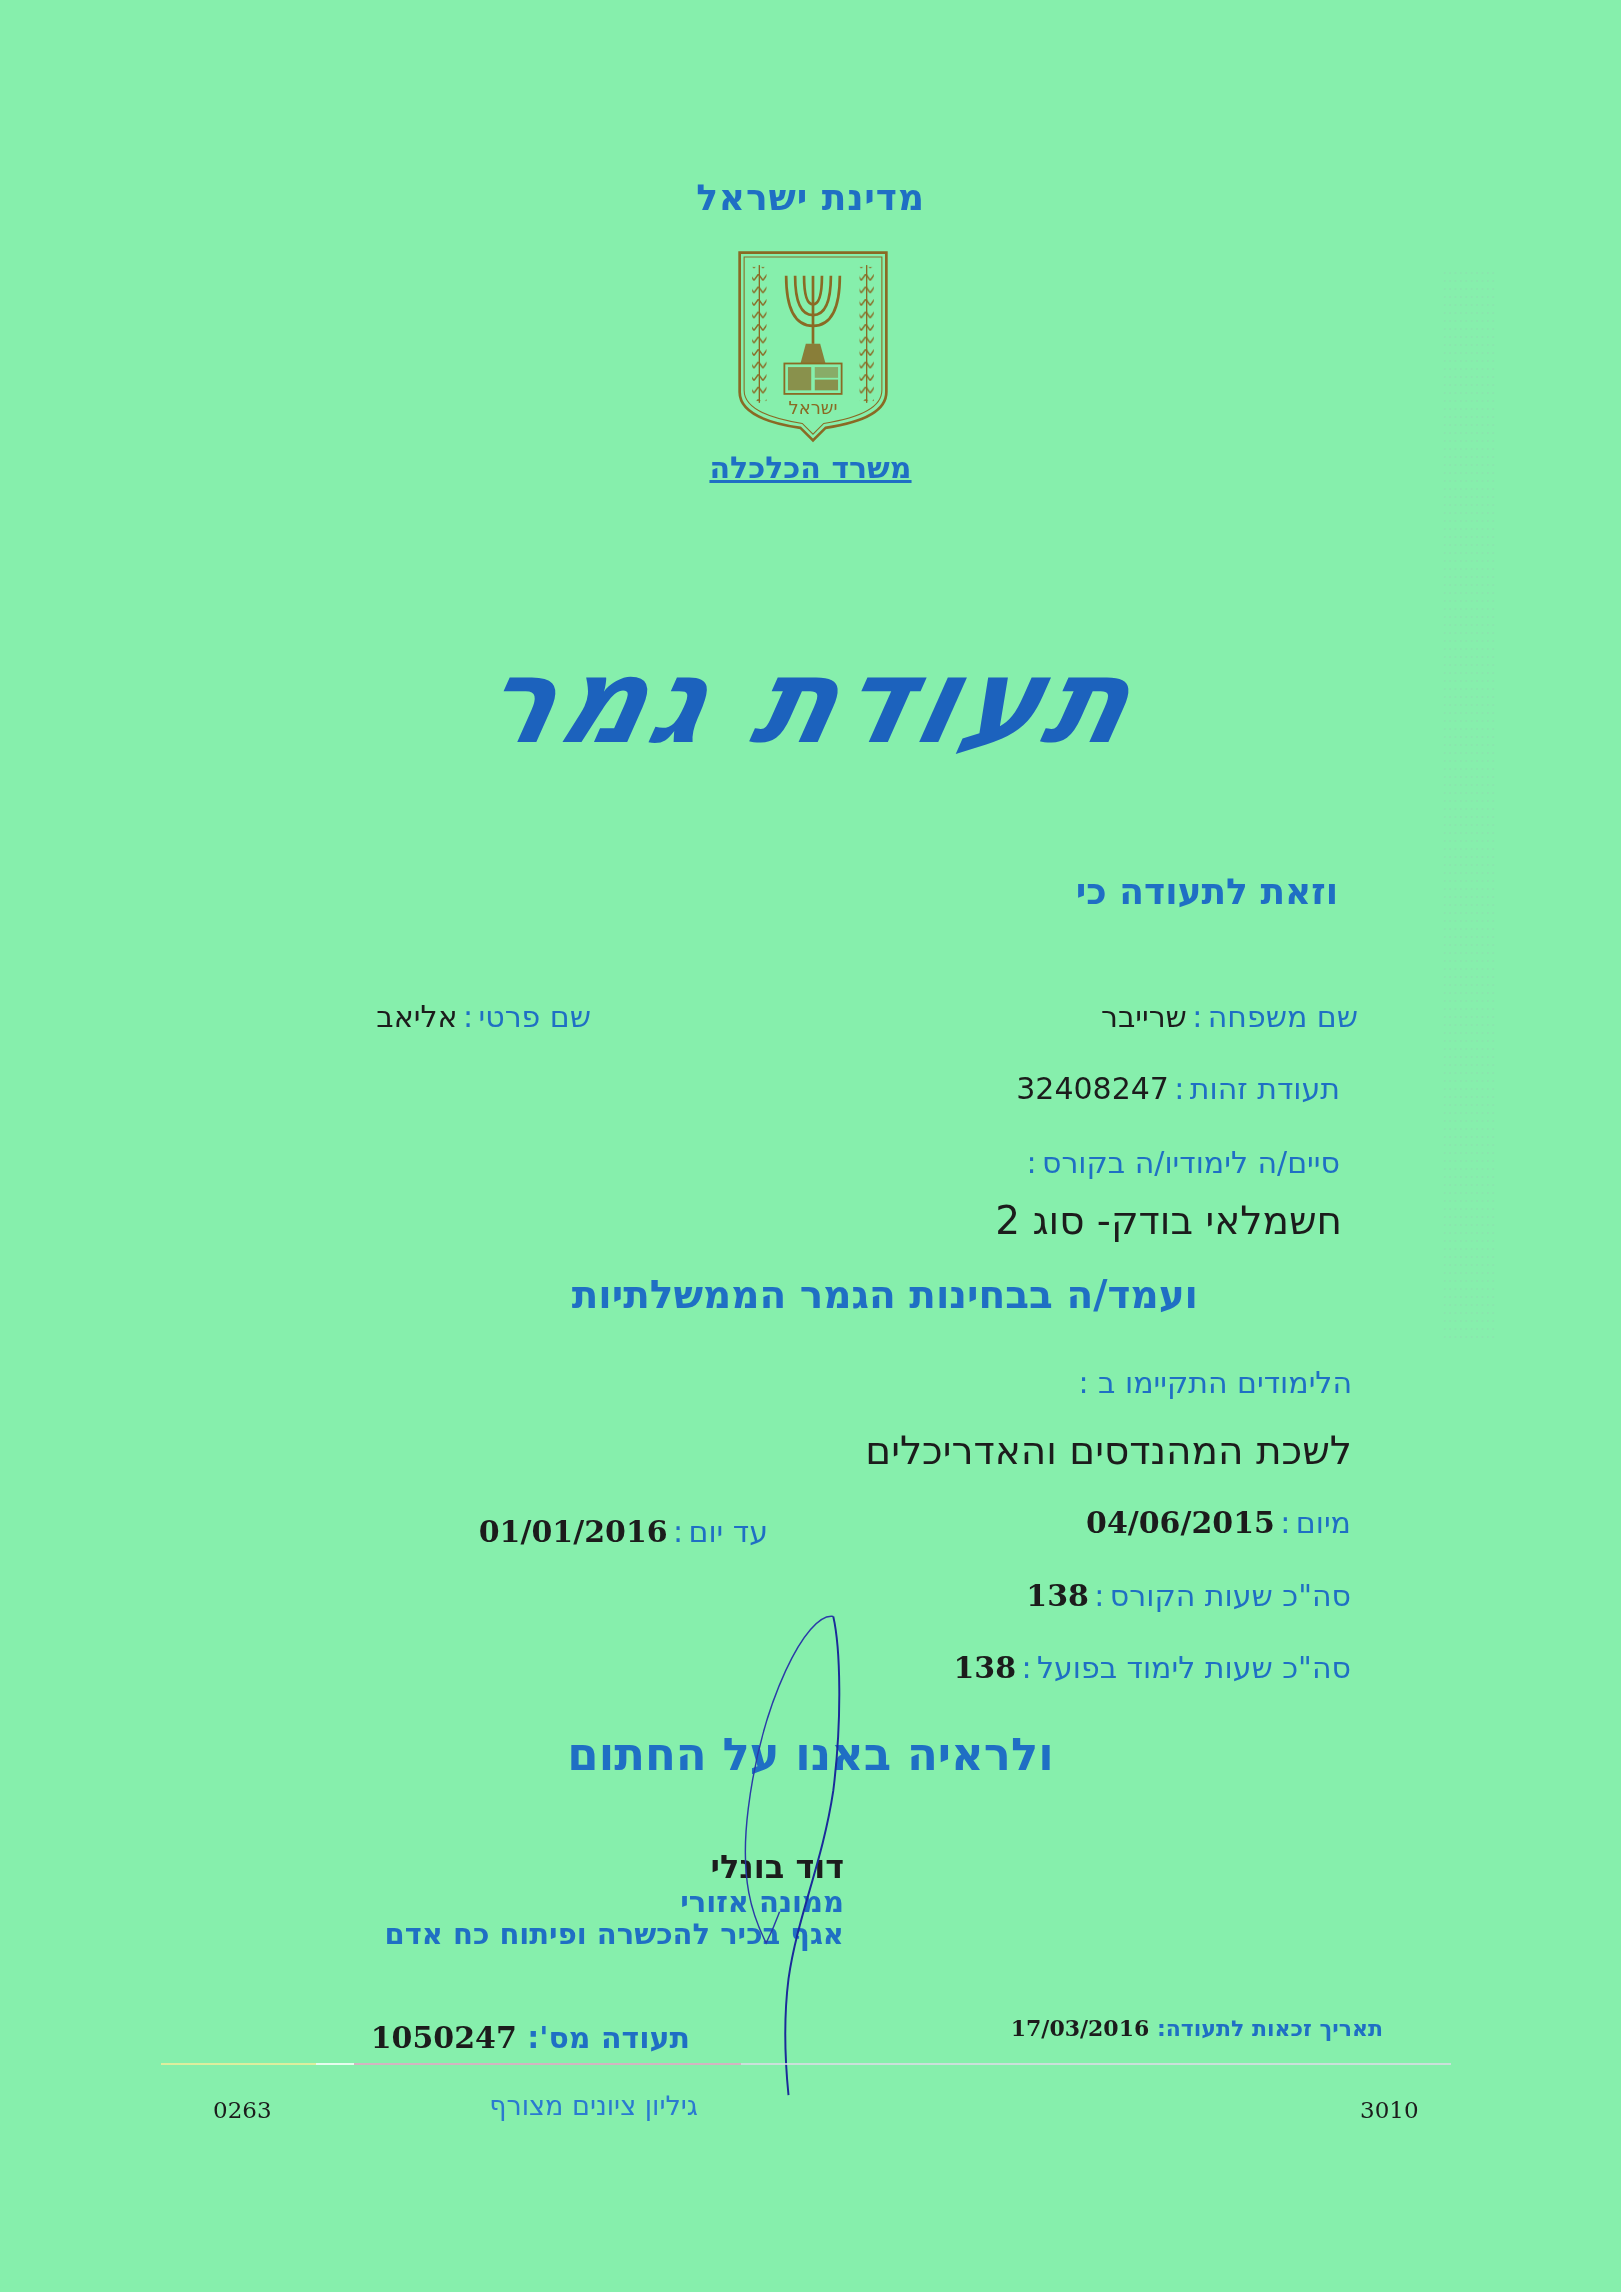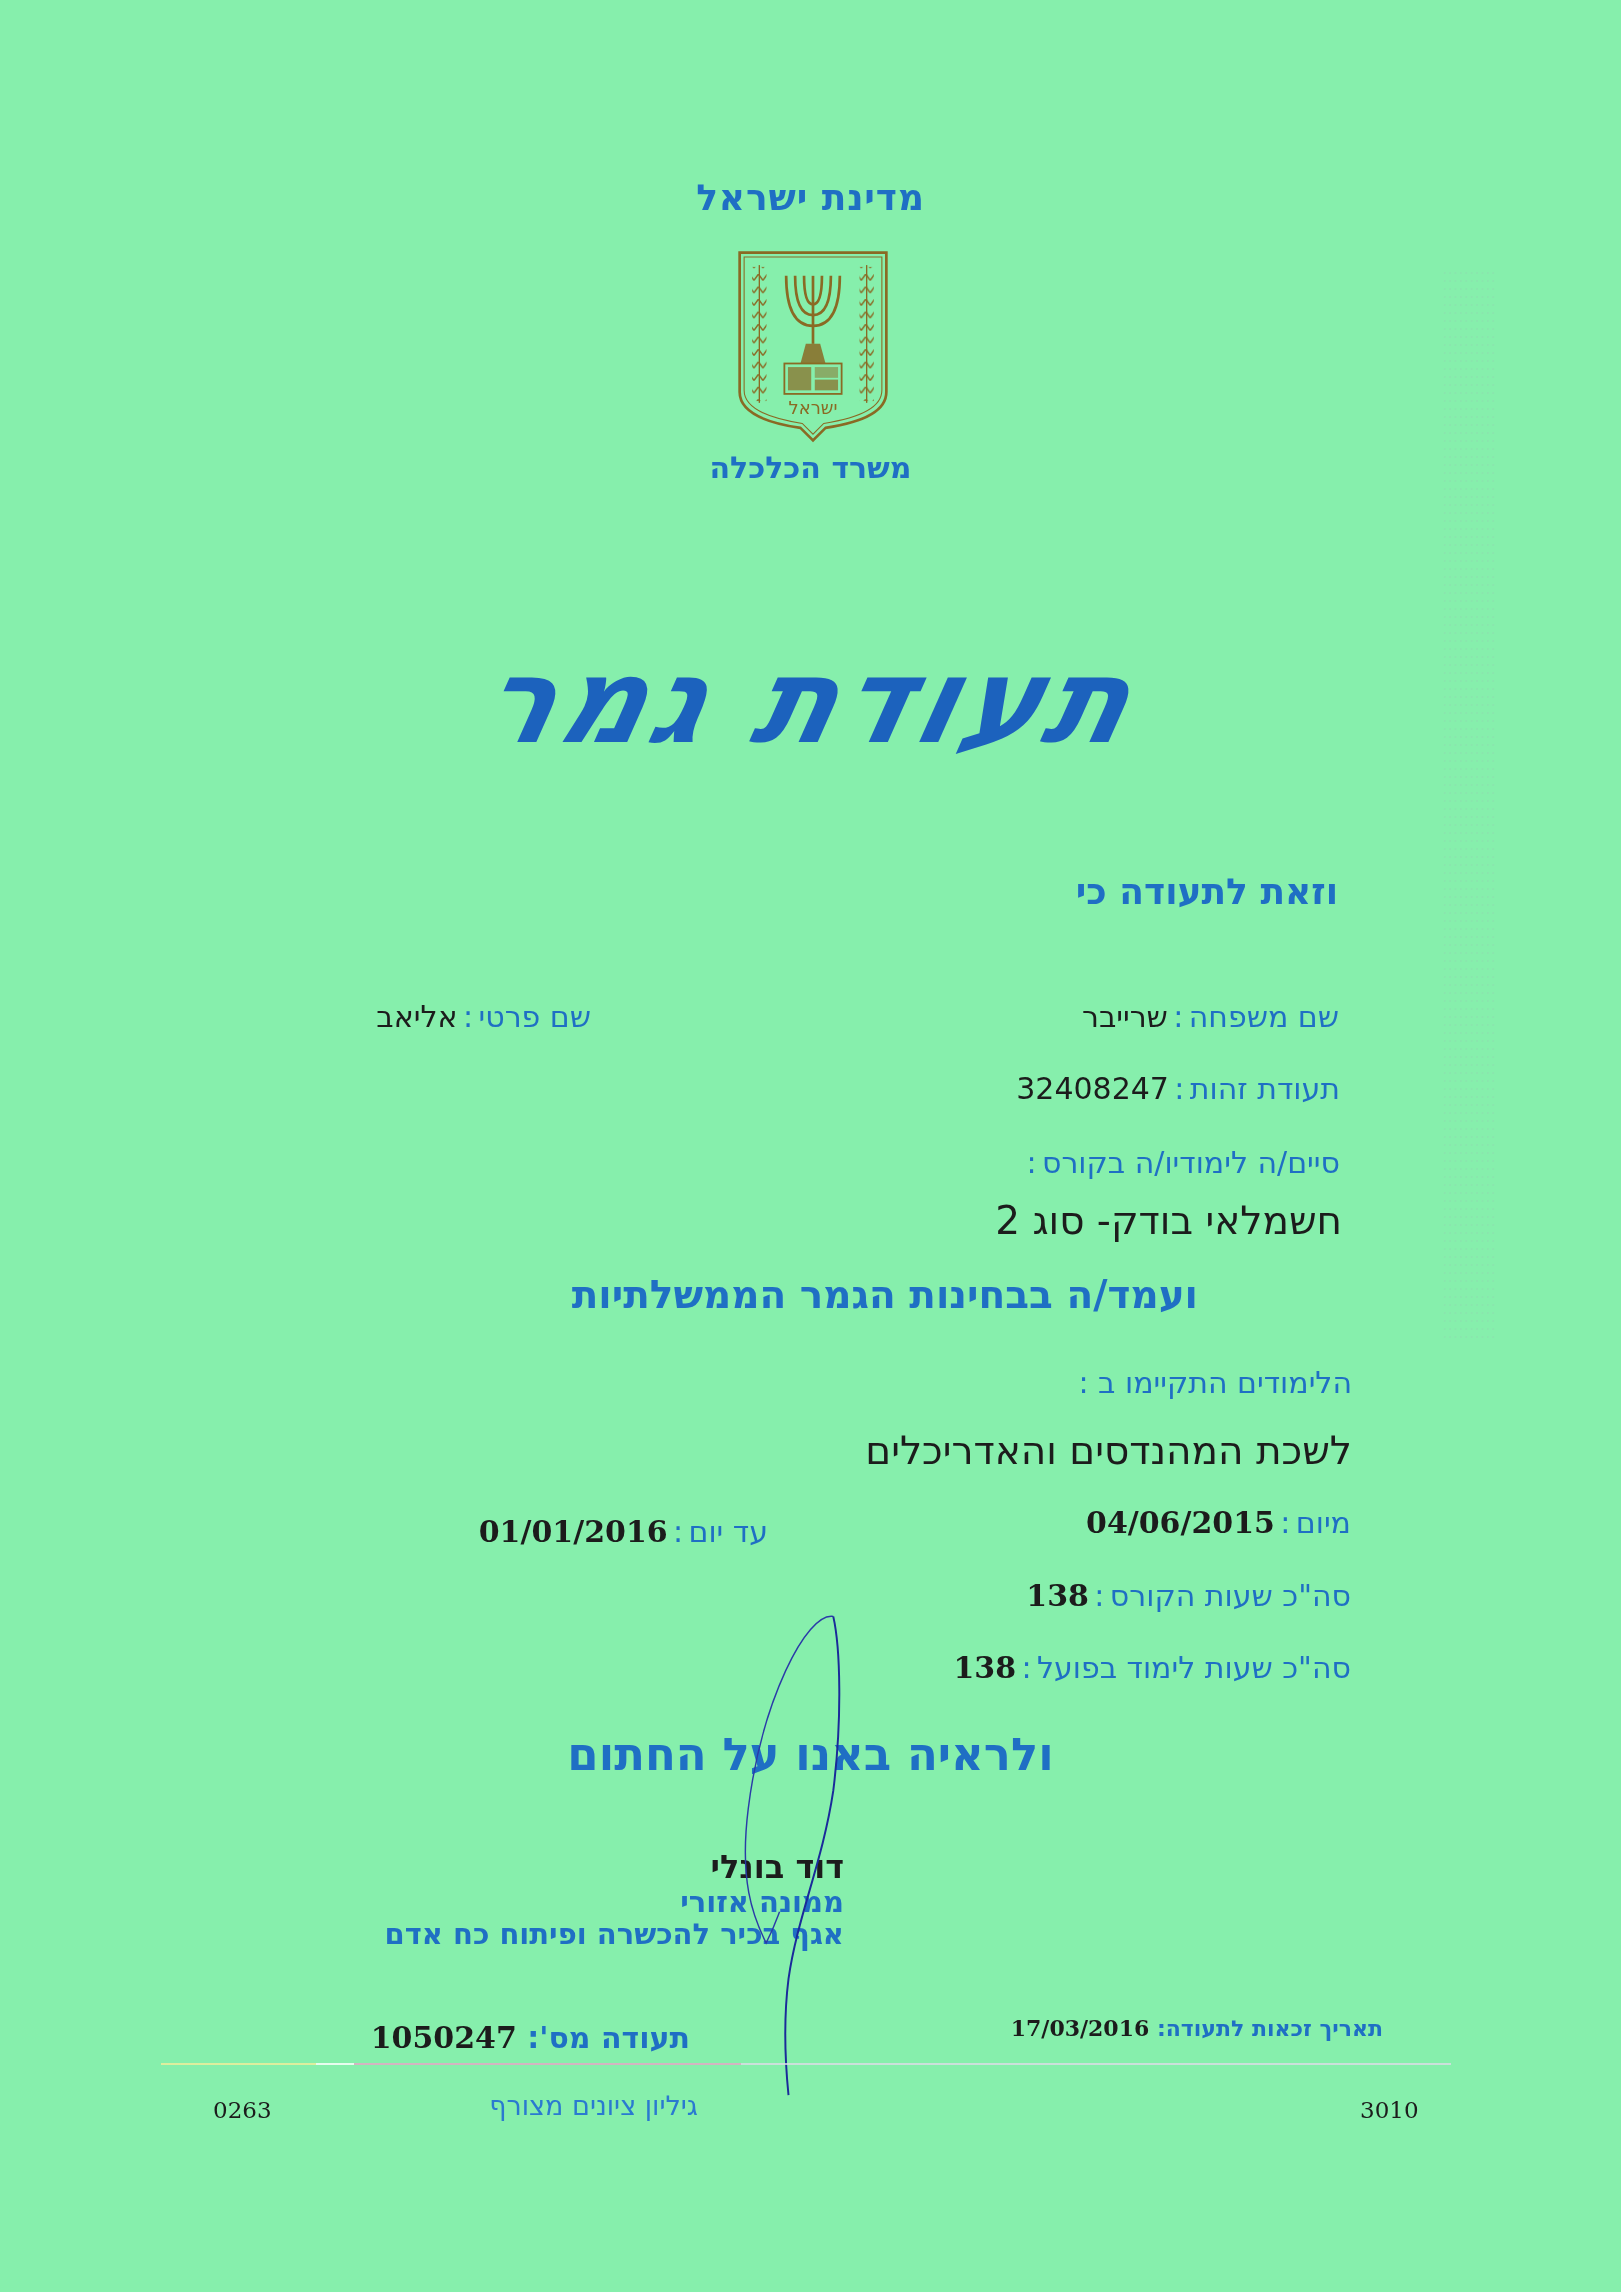--- a/index.html
+++ b/index.html
@@ -47,21 +47,21 @@
     .emblem {
       position: absolute;
       left: 736px; top: 249px;
       width: 154px; height: 195px;
     }
     .ministry {
       position: absolute;
       top: 450px; left: 0; width: 1621px;
       text-align: center;
       font-size: 30px; font-weight: bold;
-      color: #1f6fc4; direction: rtl;
+      color: #1f6fc4; direction: rtl; text-decoration: underline;
     }
     .division {
       position: absolute;
       top: 489px; left: 0; width: 1621px;
       text-align: center;
       font-size: 30px; font-weight: bold;
       color: #1f6fc4; direction: rtl;
     }
 
     
@@ -239,21 +239,21 @@
     <rect x="88" y="146" width="26" height="12" fill="#8a6a24" opacity="0.7"></rect>
     <text x="86" y="184" text-anchor="middle" font-family="DejaVu Sans, sans-serif" font-size="20" fill="#8a6a24" direction="rtl">ישראל</text>
   </svg>
 
   <div class="ministry">משרד הכלכלה</div>
 
   <div class="main-title">תעודת גמר</div>
 
   <div class="intro">וזאת לתעודה כי</div>
 
-  <div class="field" style="right:282px; top:999px;">
+  <div class="field" style="right:263px; top:999px;">
     <span class="lbl">שם משפחה</span><span class="sep">:</span><span class="val">שרייבר</span>
   </div>
   <div class="field" style="right:1030px; top:999px;">
     <span class="lbl">שם פרטי</span><span class="sep">:</span><span class="val">אליאב</span>
   </div>
 
   <div class="field" style="right:281px; top:1071px;">
     <span class="lbl">תעודת זהות</span><span class="sep">:</span><span class="val">32408247</span>
   </div>
 

